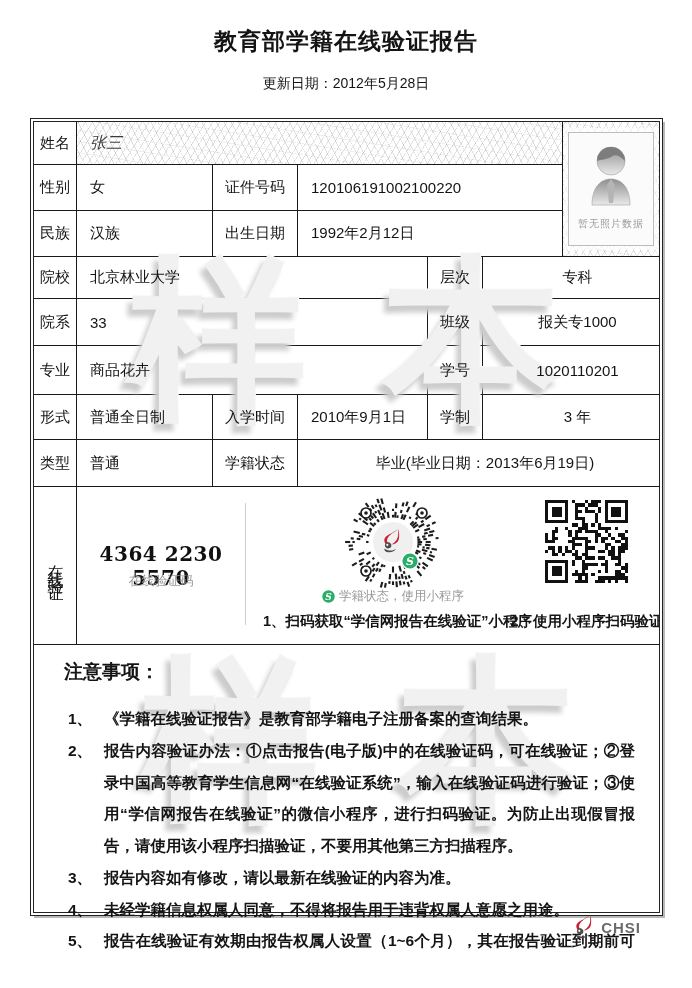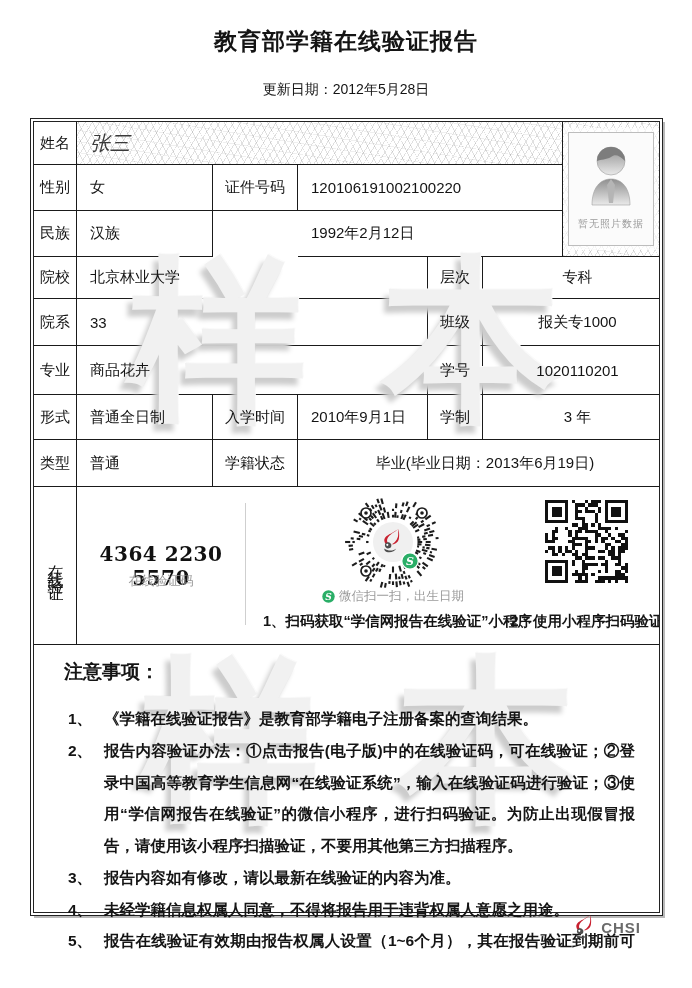--- a/index.html
+++ b/index.html
@@ -1,33 +1,33 @@
 <!DOCTYPE html>
 <html><head>
 <meta charset="utf-8">
 <style>
   html,body{margin:0;padding:0;background:#ffffff;}
   body{width:692px;height:988px;position:relative;font-family:"Liberation Sans",sans-serif;color:#141414;overflow:hidden;}
 
   .page-title{position:absolute;top:26px;left:0;right:0;text-align:center;font-size:23px;font-weight:700;letter-spacing:1px;}
-  .update-date{position:absolute;top:81px;left:0;right:0;text-align:center;font-size:14px;}
+  .update-date{position:absolute;top:75px;left:0;right:0;text-align:center;font-size:14px;}
 
   .report{position:absolute;left:30px;top:118px;width:633px;height:798px;border:4px double #222;box-sizing:border-box;background:#fff;box-shadow:3px 3px 0 -1px #b9b9b9;}
   .grid{display:grid;width:625px;height:836px;grid-template-columns:43px 136px 85px 130px 55px 80px 96px;grid-template-rows:43px 46px 46px 42px 47px 49px 45px 47px 158px 313px;}
   .cell{border-right:1px solid #1a1a1a;border-bottom:1px solid #1a1a1a;display:flex;align-items:center;justify-content:center;font-size:15px;position:relative;box-sizing:border-box;overflow:hidden;}
   .cell.value{justify-content:flex-start;padding-left:13px;}
   .cell.noright{border-right:none;justify-content:center;}
   .cell.nobottom{border-bottom:none;}
   .cell > span{position:relative;z-index:3;white-space:nowrap;}
 
   .guilloche{background-image:
     repeating-linear-gradient(63deg, rgba(100,100,100,0.20) 0 0.8px, transparent 0.8px 6.5px),
     repeating-linear-gradient(-58deg, rgba(100,100,100,0.20) 0 0.8px, transparent 0.8px 6px),
     repeating-linear-gradient(9deg, rgba(100,100,100,0.10) 0 0.8px, transparent 0.8px 11px);}
-  .name-value{font-family:"DejaVu Serif",serif;font-style:italic;font-size:20px;color:#3a3a3a;}
+  .name-value{font-family:"DejaVu Serif",serif;font-style:italic;font-size:16px;color:#3a3a3a;}
 
   .photo-cell{align-items:center;justify-content:center;}
   .photo-box{position:relative;z-index:3;width:84px;height:112px;background:#fbfbfb;border:1px solid #bdbdbd;box-shadow:0 0 0 4px rgba(255,255,255,0.65);display:flex;flex-direction:column;align-items:center;}
   .photo-box .avatar{margin-top:12px;}
   .photo-placeholder{margin-top:10px;font-size:10px;color:#9a9a9a;letter-spacing:1px;}
 
   .v-label-cell{writing-mode:vertical-rl;letter-spacing:7px;font-size:16px;font-weight:500;}
   .v-content{display:block;padding:0;}
   .code-box{position:absolute;left:0;top:0;width:168px;height:100%;}
   .v-code{position:absolute;top:55px;width:100%;text-align:center;font-family:"DejaVu Serif",serif;font-weight:700;font-size:20px;letter-spacing:0.5px;color:#111;z-index:3;}
@@ -107,20 +107,23 @@
       </div>
     <div class="cell value" style="grid-area:2/4/3/7">
         <span>120106191002100220</span>
       </div>
 
     <div class="cell" style="grid-area:3/1/4/2">
         <span>民族</span>
       </div>
     <div class="cell value" style="grid-area:3/2/4/3">
         <span>汉族</span>
+      </div>
+    <div class="cell" style="grid-area:3/3/4/4">
+        <span>出生日期</span>
       </div>
     <div class="cell value" style="grid-area:3/4/4/7">
         <span>1992年2月12日</span>
       </div>
 
     <div class="cell" style="grid-area:4/1/5/2">
         <span>院校</span>
       </div>
     <div class="cell value" style="grid-area:4/2/5/5">
         <span>北京林业大学</span>
@@ -346,21 +349,21 @@
             <circle cx="48" cy="48" r="20" fill="#f0f0f0"></circle>
             <use href="#flame" x="35" y="34" width="26" height="26"></use>
             <circle cx="65" cy="67" r="8.3" fill="#2aae67" stroke="#fff" stroke-width="1.4"></circle>
             <text x="65" y="71" fill="#fff" text-anchor="middle" font-size="11" font-weight="bold" font-style="italic" font-family="DejaVu Serif, serif">S</text>
           </svg>
         <div class="qr-caption">
           <svg width="13" height="13" viewBox="0 0 13 13">
               <circle cx="6.5" cy="6.5" r="6.2" fill="#2aae67"></circle>
               <text x="6.5" y="9.6" text-anchor="middle" font-size="9" font-style="italic" font-weight="bold" fill="#fff" font-family="DejaVu Serif, serif">S</text>
             </svg>
-          <span>微信扫一扫，出生日期</span>
+          <span>学籍状态，使用小程序</span>
         </div>
         <div class="qr-step">1、扫码获取“学信网报告在线验证”小程序</div>
       </div>
 
       <div class="qr-group mini-group">
         <svg class="qr" id="minicode" width="83" height="83" viewBox="0 0 25 25" shape-rendering="crispEdges">
             <rect x="0" y="0" width="25" height="25" fill="#fff"></rect>
             <rect x="8" y="0" width="1" height="1" fill="#111"></rect>
             <rect x="12" y="0" width="1" height="1" fill="#111"></rect>
             <rect x="14" y="0" width="1" height="1" fill="#111"></rect>

